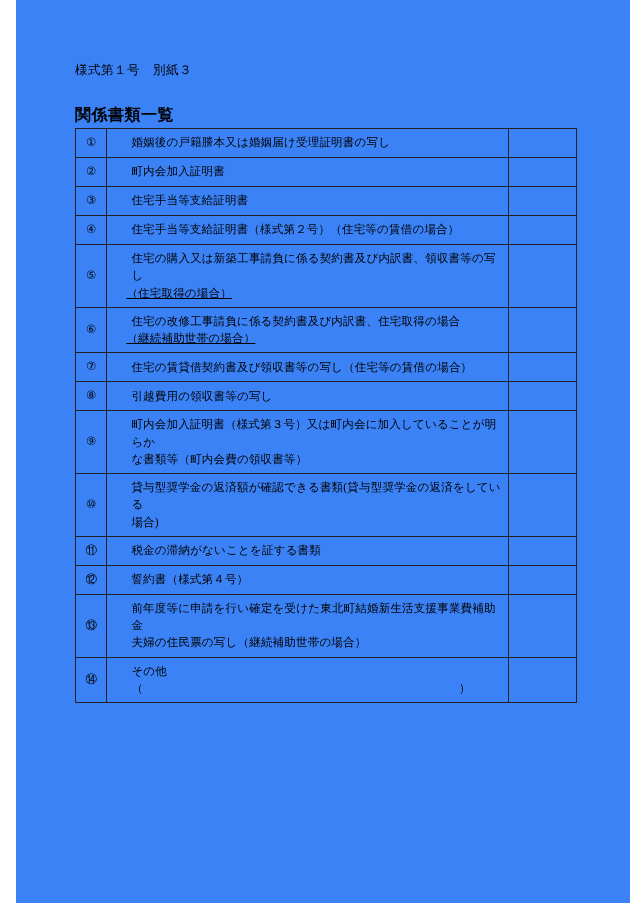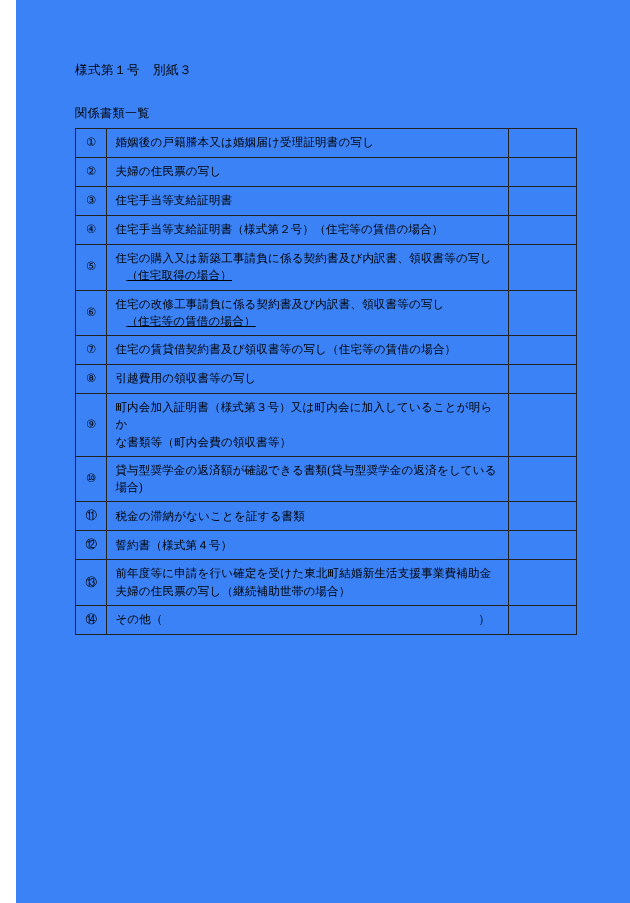--- a/index.html
+++ b/index.html
@@ -28,23 +28,24 @@
     left: 59px;
     top: 62px;
     font-size: 12.5px;
     letter-spacing: 0.5px;
     white-space: nowrap;
   }
   .doc-subtitle {
     position: absolute;
     left: 59px;
     top: 105px;
-    font-size: 12px;
+    font-size: 16px;
     letter-spacing: 0.5px;
     white-space: nowrap;
+    font-weight: bold;
   }
   .doc-table {
     position: absolute;
     left: 59px;
     top: 128px;
     width: 502px;
     border-collapse: collapse;
     table-layout: fixed;
   }
   .doc-table td {
@@ -73,20 +74,21 @@
     display: block;
     padding-left: 11px;
     text-decoration: underline;
   }
   .row-1line td.text-cell,
   .row-1line td.num-cell {
     height: 18px;
   }
   .ml-wrap {
     display: block;
+    margin-left: 16px;
   }
 </style>
 </head>
 <body>
 
 <div class="page">
 
   <div class="doc-header">様式第１号　別紙３</div>
   <div class="doc-subtitle">関係書類一覧</div>
 
@@ -97,21 +99,21 @@
         <td class="num-cell">①</td>
         <td class="text-cell">
           <span class="ml-wrap">婚姻後の戸籍謄本又は婚姻届け受理証明書の写し</span>
         </td>
         <td class="check-cell"></td>
       </tr>
 
       <tr class="row-1line">
         <td class="num-cell">②</td>
         <td class="text-cell">
-          <span class="ml-wrap">夫婦の住民票の写し</span>
+          <span class="ml-wrap">町内会加入証明書</span>
         </td>
         <td class="check-cell"></td>
       </tr>
 
       <tr class="row-1line">
         <td class="num-cell">③</td>
         <td class="text-cell">
           <span class="ml-wrap">住宅手当等支給証明書</span>
         </td>
         <td class="check-cell"></td>
@@ -130,22 +132,22 @@
         <td class="text-cell">
           <span class="ml-wrap">住宅の購入又は新築工事請負に係る契約書及び内訳書、領収書等の写し</span>
           <span class="line2">（住宅取得の場合）</span>
         </td>
         <td class="check-cell"></td>
       </tr>
 
       <tr>
         <td class="num-cell">⑥</td>
         <td class="text-cell">
-          <span class="ml-wrap">住宅の改修工事請負に係る契約書及び内訳書、領収書等の写し</span>
-          <span class="line2">（住宅等の賃借の場合）</span>
+          <span class="ml-wrap">住宅の改修工事請負に係る契約書及び内訳書、住宅取得の場合</span>
+          <span class="line2">（継続補助世帯の場合）</span>
         </td>
         <td class="check-cell"></td>
       </tr>
 
       <tr class="row-1line">
         <td class="num-cell">⑦</td>
         <td class="text-cell">
           <span class="ml-wrap">住宅の賃貸借契約書及び領収書等の写し（住宅等の賃借の場合）</span>
         </td>
         <td class="check-cell"></td>

